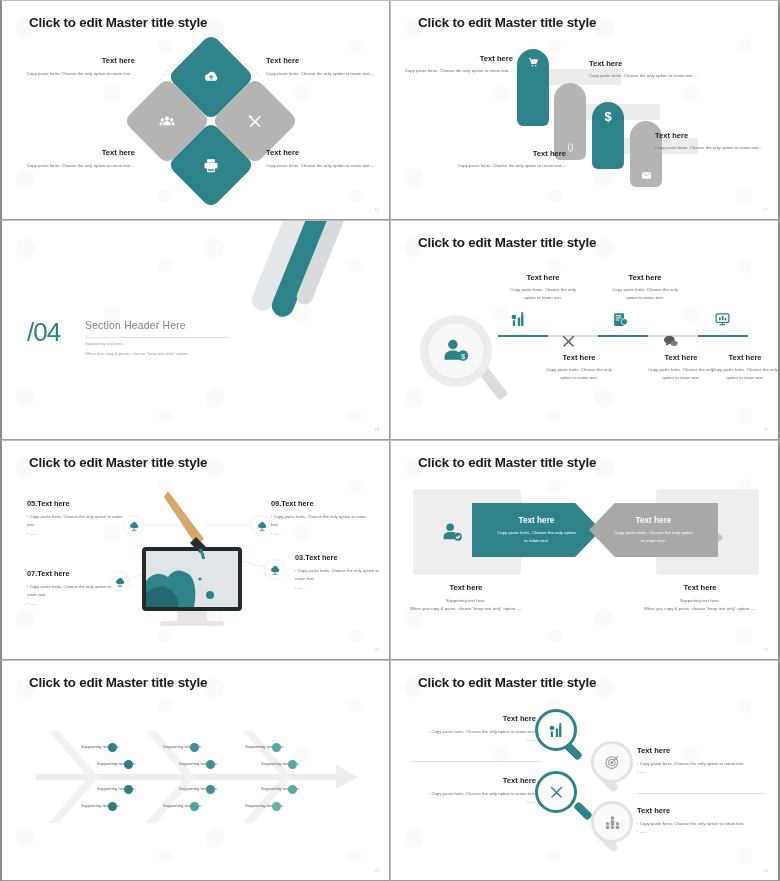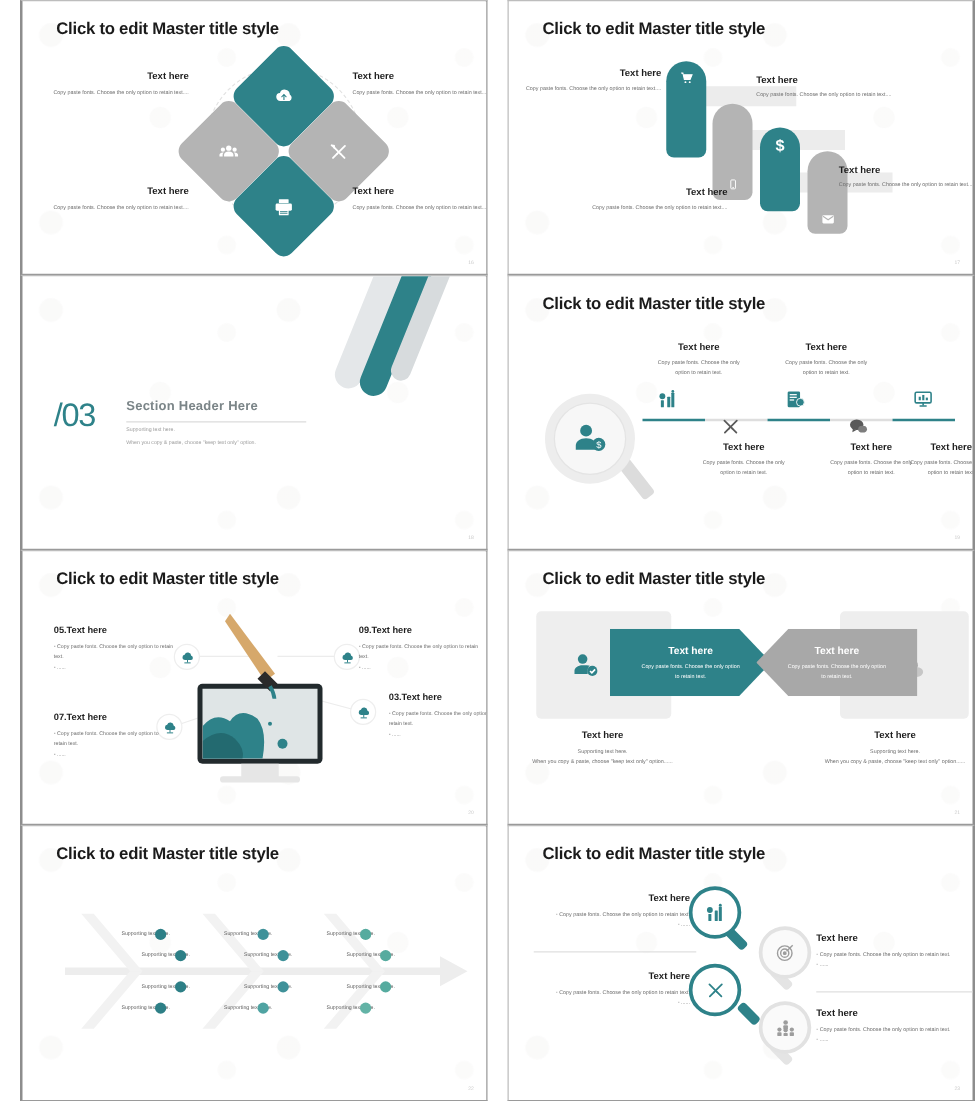--- a/index.html
+++ b/index.html
@@ -2,21 +2,21 @@
 <html><head>
 <meta charset="utf-8">
 <style>
   * { box-sizing: border-box; margin:0; padding:0; }
   html,body { width:780px; height:881px; background:#ffffff;
     font-family:"Liberation Sans", sans-serif; }
   .grid { width:780px; height:881px; display:grid;
     grid-template-columns:390px 390px; grid-template-rows:220px 220px 220px 221px; }
   .slide { position:relative; background:#fff; overflow:hidden;
     border-right:1px solid #9a9a9a; border-bottom:1px solid #9a9a9a;
-    border-left:1px solid #bdbdbd; border-top:1px solid #bdbdbd;margin-left:16px; }
+    border-left:1px solid #bdbdbd; border-top:1px solid #bdbdbd; }
   .slide:nth-child(odd){ border-left:2px solid #8d8d8d; }
   .slide:nth-child(even){ border-right:2px solid #8d8d8d; }
 
   .title { position:absolute; left:27px; top:14px; font-size:13.4px;
     font-weight:bold; color:#1b1b1b; letter-spacing:-0.2px; }
   .pgnum { position:absolute; right:10px; bottom:7px; font-size:4px; color:#c9c9c9; }
 
   .wm { position:absolute; inset:0; pointer-events:none; opacity:.55;
         background-image:
           radial-gradient(circle at 12% 18%, rgba(170,165,155,.10) 0 9px, transparent 10px),
@@ -42,21 +42,21 @@
 
   
   .stad { position:absolute; border-radius:26px 26px 10px 10px;
     display:flex; justify-content:center; padding-top:8px; color:#fff; }
   .stripe { position:absolute; background:#ececec; height:16px; }
 
   
   .bar { position:absolute; border-radius:20px; transform:rotate(22deg); }
   .s3-num { position:absolute; left:25px; top:96px; font-size:26px; color:#2e8289;
     font-weight:300; letter-spacing:-1px; }
-  .s3-h { position:absolute; left:83px; top:99px; font-size:10.4px; font-weight:bold;
+  .s3-h { position:absolute; left:83px; top:99px; font-size:10.4px; font-weight:normal;
     color:#7b8588; letter-spacing:.2px; }
   .s3-rule { position:absolute; left:83px; top:116px; width:144px; height:1px; background:#dcdcdc; }
   .s3-s1 { position:absolute; left:83px; top:120px; font-size:4.2px; color:#9a9a9a; }
   .s3-s2 { position:absolute; left:83px; top:130px; font-size:4.2px; color:#9a9a9a; }
 
   
   .mag-o { position:absolute; left:29px; top:94px; width:72px; height:72px;
     border-radius:50%; background:#ededed; }
   .mag-i { position:absolute; left:36px; top:101px; width:58px; height:58px;
     border-radius:50%; background:#f7f7f7; border:1px solid #e4e4e4; }
@@ -224,21 +224,21 @@
     </div>
     <div class="pgnum">17</div>
   </div>
 
   <div class="slide">
     <div class="wm"></div>
     <div class="bar" style="left:272px;top:-46px;width:22px;height:140px;background:#e4e7e9;"></div>
     <div class="bar" style="left:292px;top:-40px;width:22px;height:140px;background:#2e8289;"></div>
     <div class="bar" style="left:318px;top:-52px;width:16px;height:140px;background:#d7dbdd;"></div>
 
-    <div class="s3-num">/03</div>
+    <div class="s3-num">/04</div>
     <div class="s3-h">Section Header Here</div>
     <div class="s3-rule"></div>
     <div class="s3-s1">Supporting text here.</div>
     <div class="s3-s2">When you copy &amp; paste, choose "keep text only" option.</div>
     <div class="pgnum">18</div>
   </div>
 
   <div class="slide">
     <div class="wm"></div>
     <div class="title">Click to edit Master title style</div>

